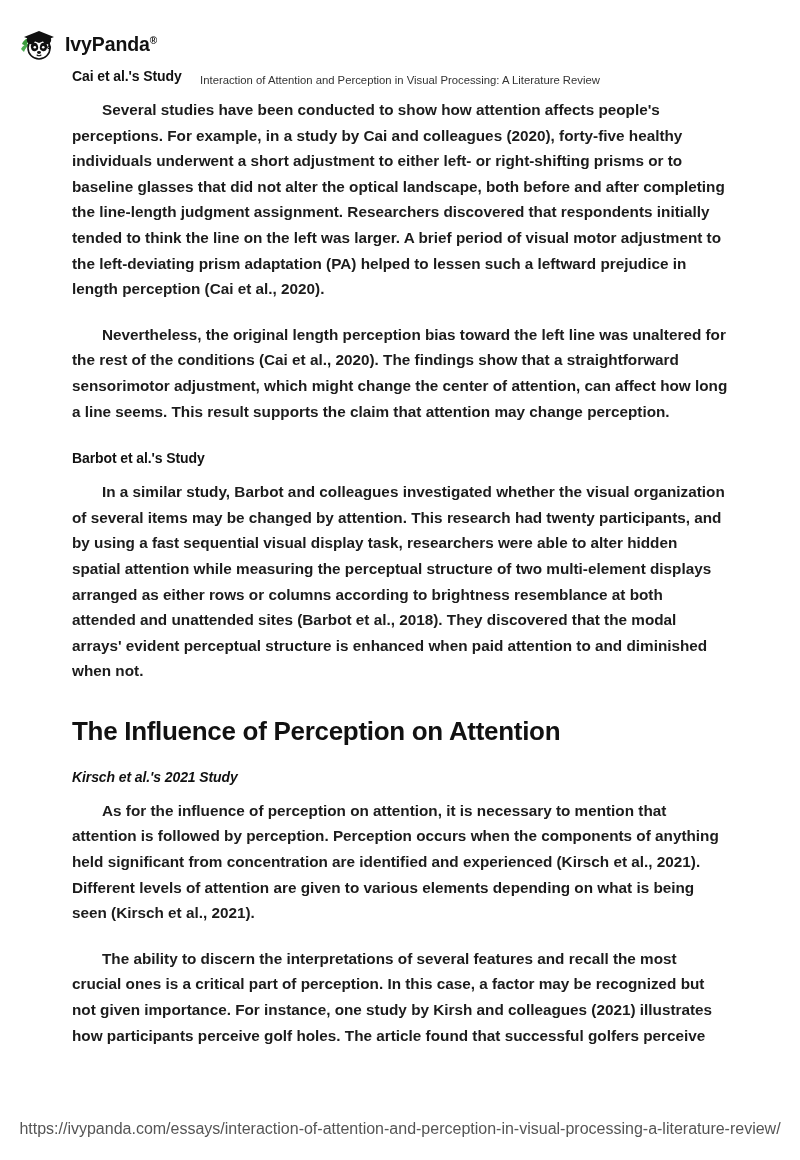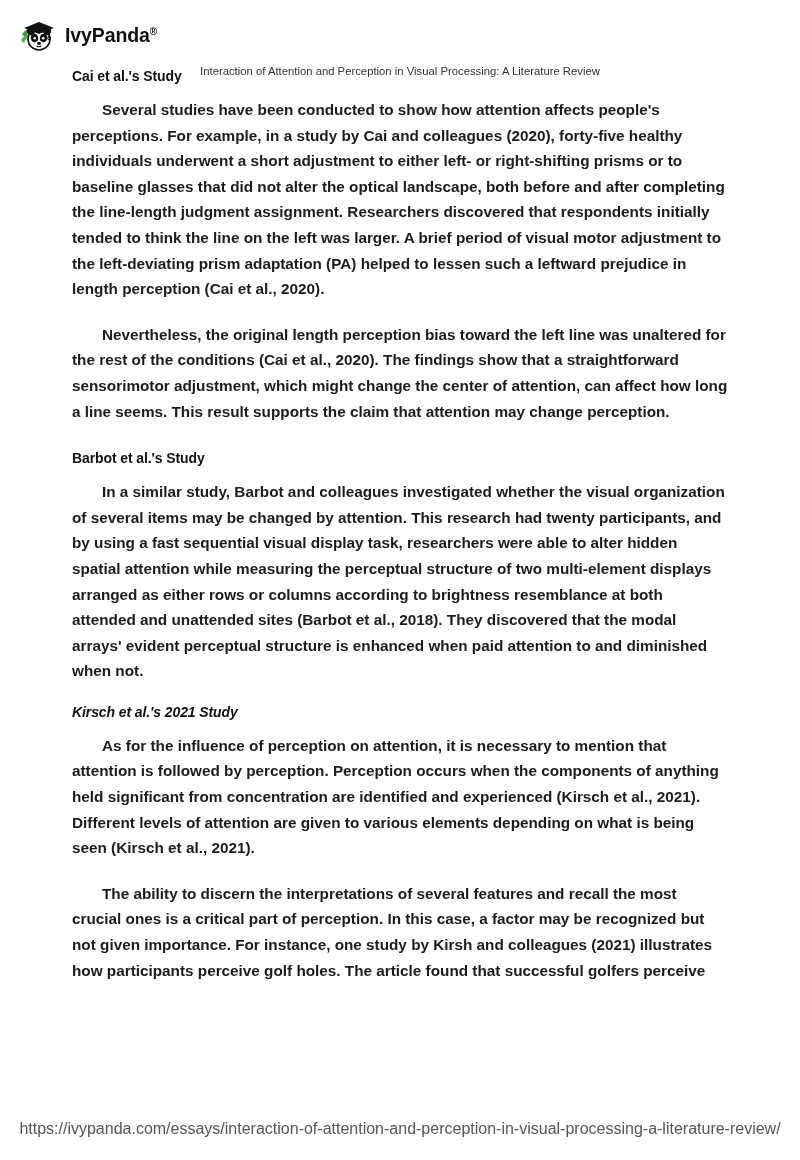--- a/index.html
+++ b/index.html
@@ -17,21 +17,21 @@
   }
   .page {
     width: 800px;
     height: 1160px;
     position: relative;
     box-sizing: border-box;
   }
   
   .header {
     position: absolute;
-    top: 7px;
+    top: 16px;
     left: 0;
     width: 800px;
     height: 56px;
     display: flex;
     align-items: center;
   }
   .brand {
     display: flex;
     align-items: center;
     gap: 7px;
@@ -153,20 +153,21 @@
 
   <div class="content">
 
     <h2 class="sub-title first">Cai et al.'s Study</h2>
     <p class="para">Several studies have been conducted to show how attention affects people's perceptions. For example, in a study by Cai and colleagues (2020), forty-five healthy individuals underwent a short adjustment to either left- or right-shifting prisms or to baseline glasses that did not alter the optical landscape, both before and after completing the line-length judgment assignment. Researchers discovered that respondents initially tended to think the line on the left was larger. A brief period of visual motor adjustment to the left-deviating prism adaptation (PA) helped to lessen such a leftward prejudice in length perception (Cai et al., 2020).</p>
     <p class="para">Nevertheless, the original length perception bias toward the left line was unaltered for the rest of the conditions (Cai et al., 2020). The findings show that a straightforward sensorimotor adjustment, which might change the center of attention, can affect how long a line seems. This result supports the claim that attention may change perception.</p>
 
     <h2 class="sub-title">Barbot et al.'s Study</h2>
     <p class="para">In a similar study, Barbot and colleagues investigated whether the visual organization of several items may be changed by attention. This research had twenty participants, and by using a fast sequential visual display task, researchers were able to alter hidden spatial attention while measuring the perceptual structure of two multi-element displays arranged as either rows or columns according to brightness resemblance at both attended and unattended sites (Barbot et al., 2018). They discovered that the modal arrays' evident perceptual structure is enhanced when paid attention to and diminished when not.</p>
 
+    <h1 class="big-heading">The Influence of Perception on Attention</h1>
 
     <h2 class="sub-title" style="margin-top:0;font-style:italic;">Kirsch et al.'s 2021 Study</h2>
     <p class="para">As for the influence of perception on attention, it is necessary to mention that attention is followed by perception. Perception occurs when the components of anything held significant from concentration are identified and experienced (Kirsch et al., 2021). Different levels of attention are given to various elements depending on what is being seen (Kirsch et al., 2021).</p>
     <p class="para">The ability to discern the interpretations of several features and recall the most crucial ones is a critical part of perception. In this case, a factor may be recognized but not given importance. For instance, one study by Kirsh and colleagues (2021) illustrates how participants perceive golf holes. The article found that successful golfers perceive</p>
 
   </div>
 
   <div class="footer">
     <a href="#">https://ivypanda.com/essays/interaction-of-attention-and-perception-in-visual-processing-a-literature-review/</a>
   </div>

